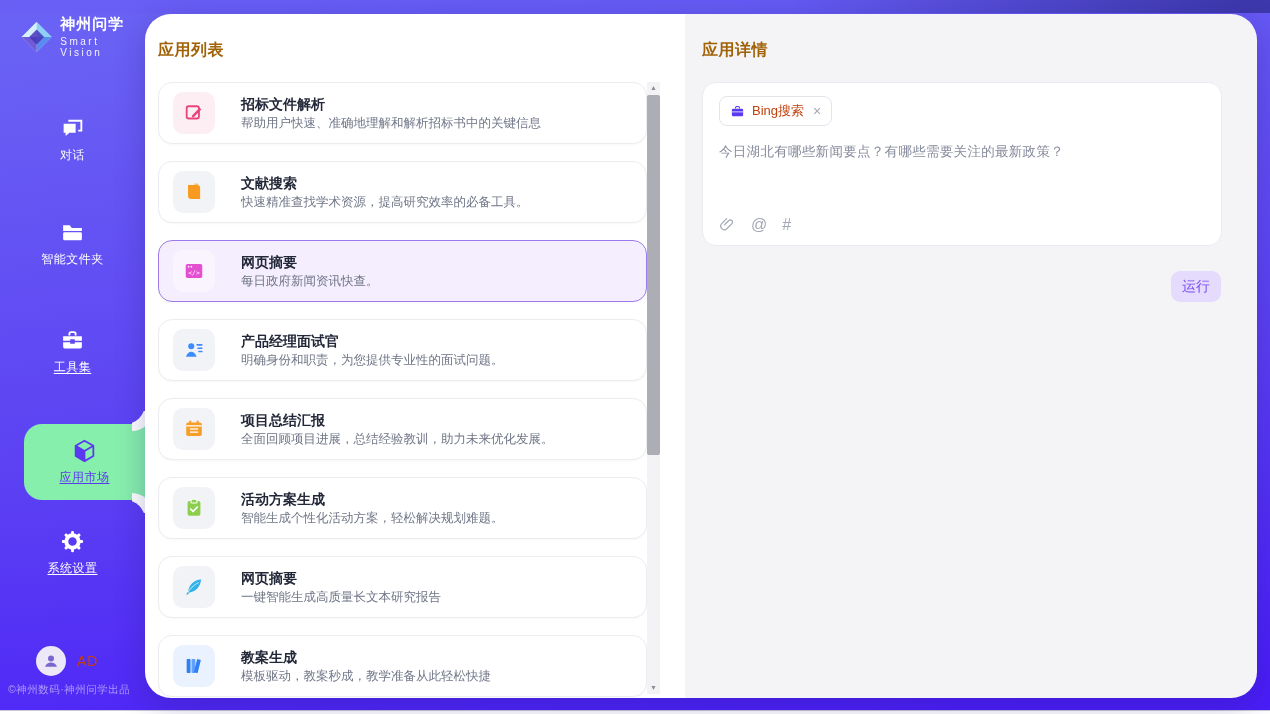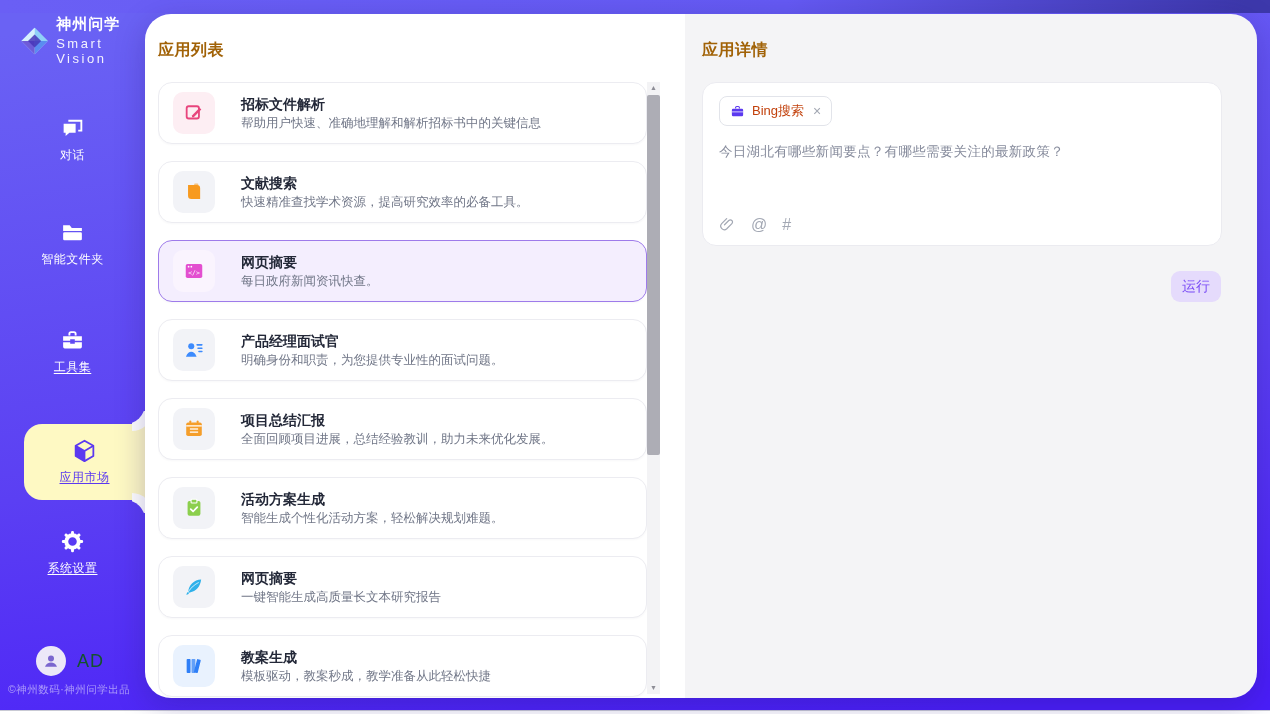--- a/index.html
+++ b/index.html
@@ -11,41 +11,41 @@
   .bg { position:absolute; left:0; top:0; right:0; height:711px;
     background:linear-gradient(173deg,#6a62f4 4%,#5b3ff3 58%,#4a1ef8 96%);
     border-bottom:1px solid #c9cad4; }
   .top-band { position:absolute; left:0; top:0; right:0; height:13px;
     background:linear-gradient(90deg,#6a5ff5 0%,#655af3 62%,#3d38ab 98%); }
 
   
   .sidebar { position:absolute; left:0; top:0; width:145px; height:711px; color:#fff; }
   .logo { position:absolute; top:15px; left:20px; display:flex; align-items:center; gap:7px; }
   .logo-name { font-size:15px; font-weight:bold; letter-spacing:1px; }
-  .logo-tag { font-size:13px; letter-spacing:2.5px; margin-top:2px; opacity:.92; }
+  .logo-tag { font-size:10px; letter-spacing:2.5px; margin-top:2px; opacity:.92; }
   .nav-item { position:absolute; left:0; width:145px; height:56px; display:flex;
     flex-direction:column; align-items:center; justify-content:center; gap:6px;
     color:#fff; cursor:pointer; }
   .nav-item svg { width:25px; height:25px; display:block; }
   .nav-label { font-size:12px; letter-spacing:.5px; }
   .nav-label.u { text-decoration:underline; text-underline-offset:2px; }
-  .nav-item.active { left:24px; width:121px; height:76px; background:#fef9c3;
+  .nav-item.active { left:24px; width:121px; height:76px; background:#86efac;
     border-radius:18px 0 0 18px; color:var(--accent,#5b39f0); }
   .nav-item.active::before, .nav-item.active::after { content:""; position:absolute;
     right:0; width:20px; height:20px; background:transparent; }
   .nav-item.active::before { top:-20px; border-bottom-right-radius:20px;
     box-shadow:7px 7px 0 0 #fff; }
   .nav-item.active::after { bottom:-20px; border-top-right-radius:20px;
     box-shadow:7px -7px 0 0 #fff; }
   .user-row { position:absolute; top:646px; left:36px; display:flex; align-items:center;
     gap:11px; cursor:pointer; }
   .avatar { width:30px; height:30px; border-radius:50%; background:#ece8f8;
     display:flex; align-items:center; justify-content:center; color:#7b66cf; }
   .avatar svg { width:18px; height:18px; }
-  .user-initials { font-size:18px; color:#14532d; letter-spacing:1px; }
+  .user-initials { font-size:14px; color:#c2410c; letter-spacing:1px; }
   .copyright { position:absolute; top:683px; left:8px; font-size:10.5px;
     color:rgba(255,255,255,.5); letter-spacing:.5px; }
 
   
   .content { position:absolute; left:145px; top:14px; width:1112px; height:684px;
     border-radius:26px; overflow:hidden; display:flex;
     box-shadow:0 8px 30px rgba(35,20,120,.28); }
   .col-list { position:relative; width:540px; background:#fff; flex:none; }
   .panel-title { font-size:16px; font-weight:bold; color:#a16207; letter-spacing:.5px; }
   .col-list .panel-title { position:absolute; top:26px; left:13px; }

